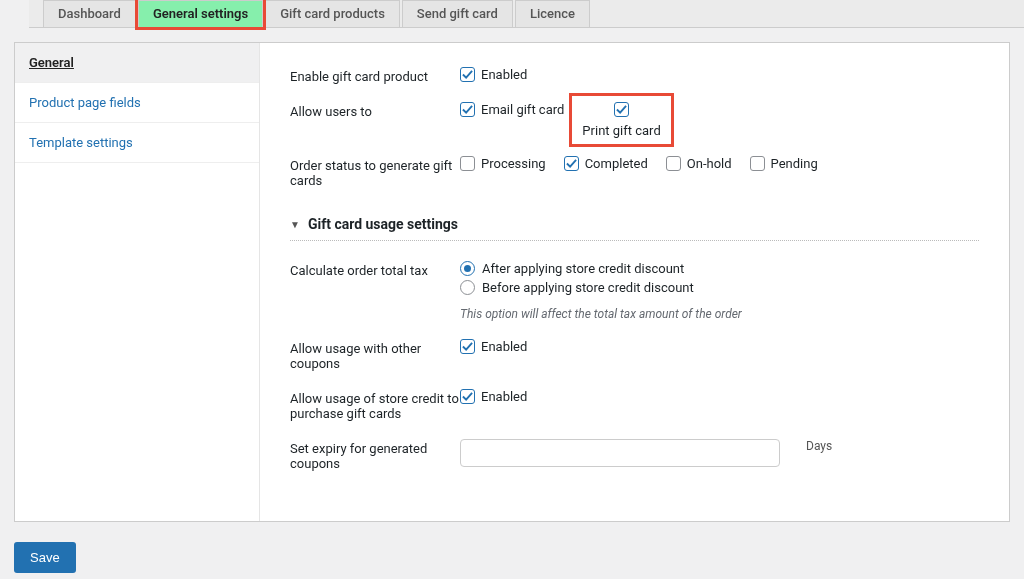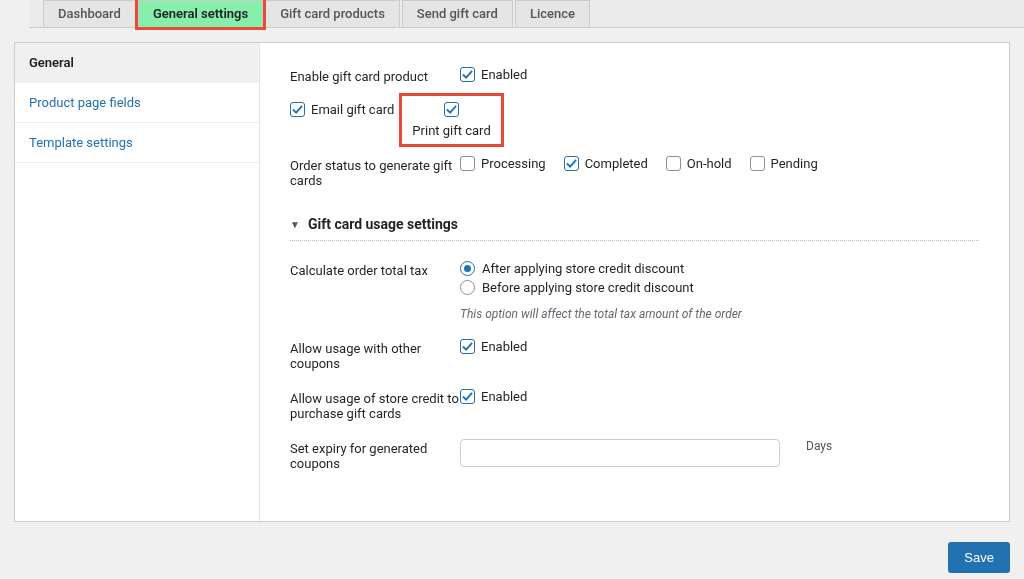--- a/index.html
+++ b/index.html
@@ -7,21 +7,21 @@
 .page { width: 1024px; height: 579px; background: #f0f0f1; position: relative; }
 
 .tabbar { display: flex; background: #ebebeb; border-bottom: 1px solid #ccc; padding-left: 14px; height: 28px; margin-left: 29px; }
 .tab { padding: 5px 14px; font-size: 13px; color: #555; background: #e5e5e5; border: 1px solid #ccc; border-bottom: none; margin-right: 2px; cursor: pointer; font-weight: 500; }
 .tab.active { background: #86efac; font-weight: 600; color: #222; position: relative; }
 .tab.highlight { box-shadow: 0 0 0 3px #e84a36; position: relative; z-index: 2; }
 
 .panel { display: flex; margin: 14px; background: #fff; border: 1px solid #ccc; min-height: 480px; }
 .sidebar { width: 245px; border-right: 1px solid #e5e5e5; }
 .side-item { padding: 12px 14px; font-size: 13px; cursor: pointer; border-bottom: 1px solid #eee; }
-.side-item.active { background: #f0f0f1; font-weight: 600; color: #222; }
+.side-item.active { background: #f0f0f1; font-weight: 600; color: #222; text-decoration: underline; }
 .side-item.link { color: #2271b1; }
 
 .content { flex: 1; padding: 24px 30px 10px 30px; }
 .row { display: flex; align-items: flex-start; margin-bottom: 18px; }
 .row .lbl { width: 170px; flex-shrink: 0; font-size: 13px; color: #1d2327; padding-top: 2px; }
 .row .ctrls { flex: 1; display: flex; flex-wrap: wrap; align-items: flex-start; gap: 18px; }
 
 .cb { display: inline-flex; align-items: center; gap: 6px; font-size: 13px; color: #1d2327; cursor: pointer; }
 .cb .box { width: 15px; height: 15px; border: 1px solid #8c8f94; border-radius: 3px; background: #fff; display: flex; align-items: center; justify-content: center; }
 .cb.checked .box { border-color: #2271b1; }
@@ -38,21 +38,21 @@
 .section { margin-top: 28px; }
 .sec-head { display: flex; align-items: center; gap: 8px; font-weight: 700; font-size: 14px; color: #1d2327; padding-bottom: 8px; border-bottom: 1px dotted #bbb; margin-bottom: 20px; }
 .sec-head .tri { font-size: 10px; color: #555; }
 
 .desc { font-style: italic; color: #646970; font-size: 12px; margin-top: 8px; }
 .stack { display: flex; flex-direction: column; gap: 4px; }
 
 .txt-input { width: 320px; height: 28px; border: 1px solid #ccc; border-radius: 4px; padding: 0 8px; font-size: 13px; }
 .unit { color: #555; font-size: 12px; margin-left: 8px; align-self: flex-start; }
 
-.footer { position: absolute; left: 14px; right: 14px; bottom: 6px; display: flex; justify-content: flex-end; }
+.footer { position: absolute; left: 14px; right: 14px; bottom: 6px; display: flex; justify-content: flex-start; }
 .save-btn { background: #2271b1; color: #fff; border: none; padding: 8px 16px; font-size: 13px; border-radius: 3px; cursor: pointer; }
 </style>
 </head>
 <body>
 <div class="page">
 
 <div class="tabbar">
   <div class="tab">Dashboard</div>
   <div class="tab active highlight">General settings</div>
   <div class="tab">Gift card products</div>
@@ -77,20 +77,21 @@
                 <svg viewBox="0 0 12 12">
                   <path d="M1 6 L4.5 9.5 L11 2" stroke="#2271b1" stroke-width="2" fill="none"></path>
                 </svg>
               </span>
           <span>Enabled</span>
         </label>
       </div>
     </div>
 
     <div class="row">
+      <div class="lbl">Allow users to</div>
       <div class="ctrls">
         <label class="cb checked">
           <span class="box">
                 <svg viewBox="0 0 12 12">
                   <path d="M1 6 L4.5 9.5 L11 2" stroke="#2271b1" stroke-width="2" fill="none"></path>
                 </svg>
               </span>
           <span>Email gift card</span>
         </label>
         <label class="cb checked highlight-box">

